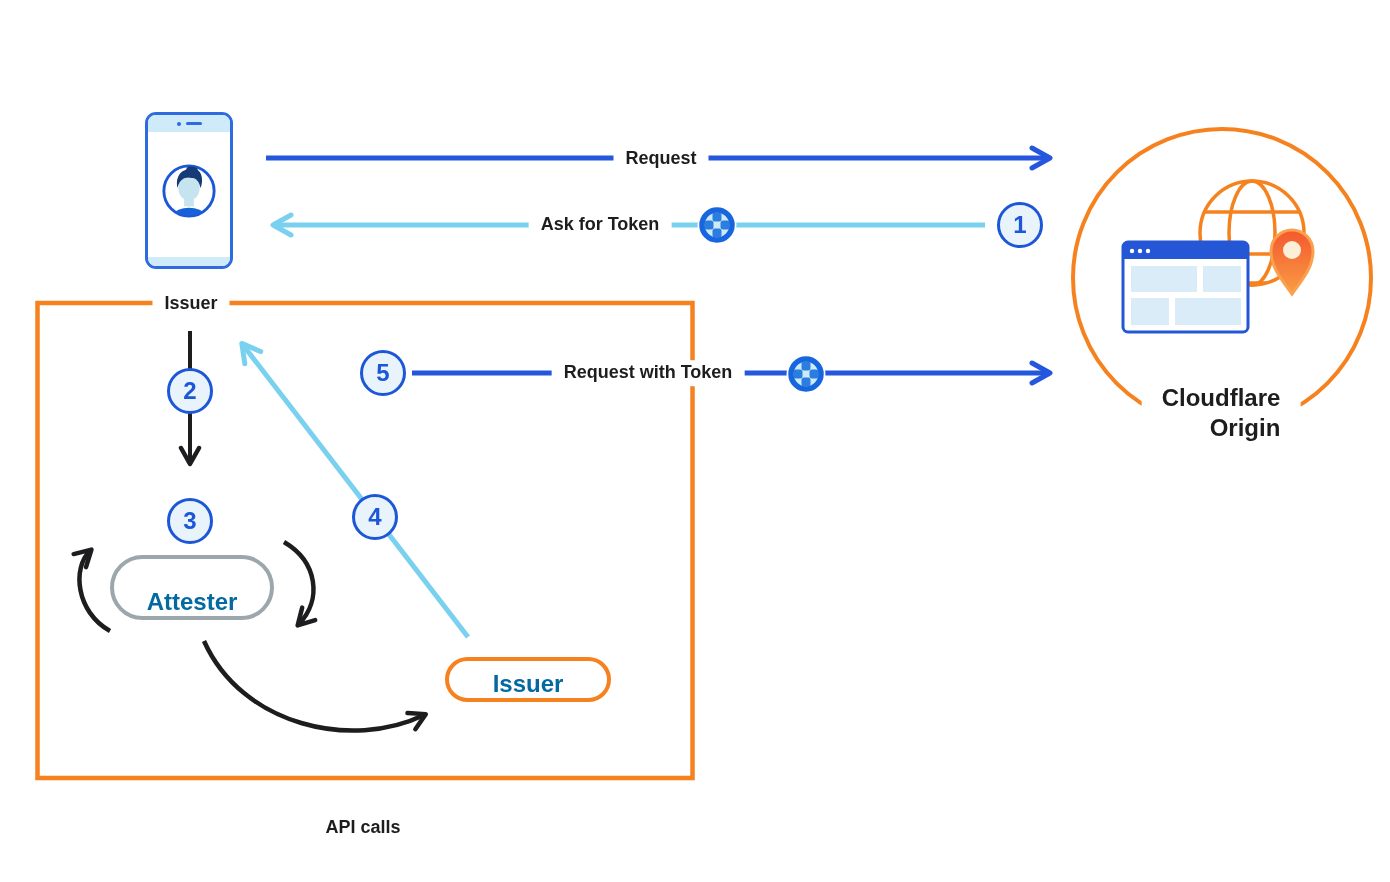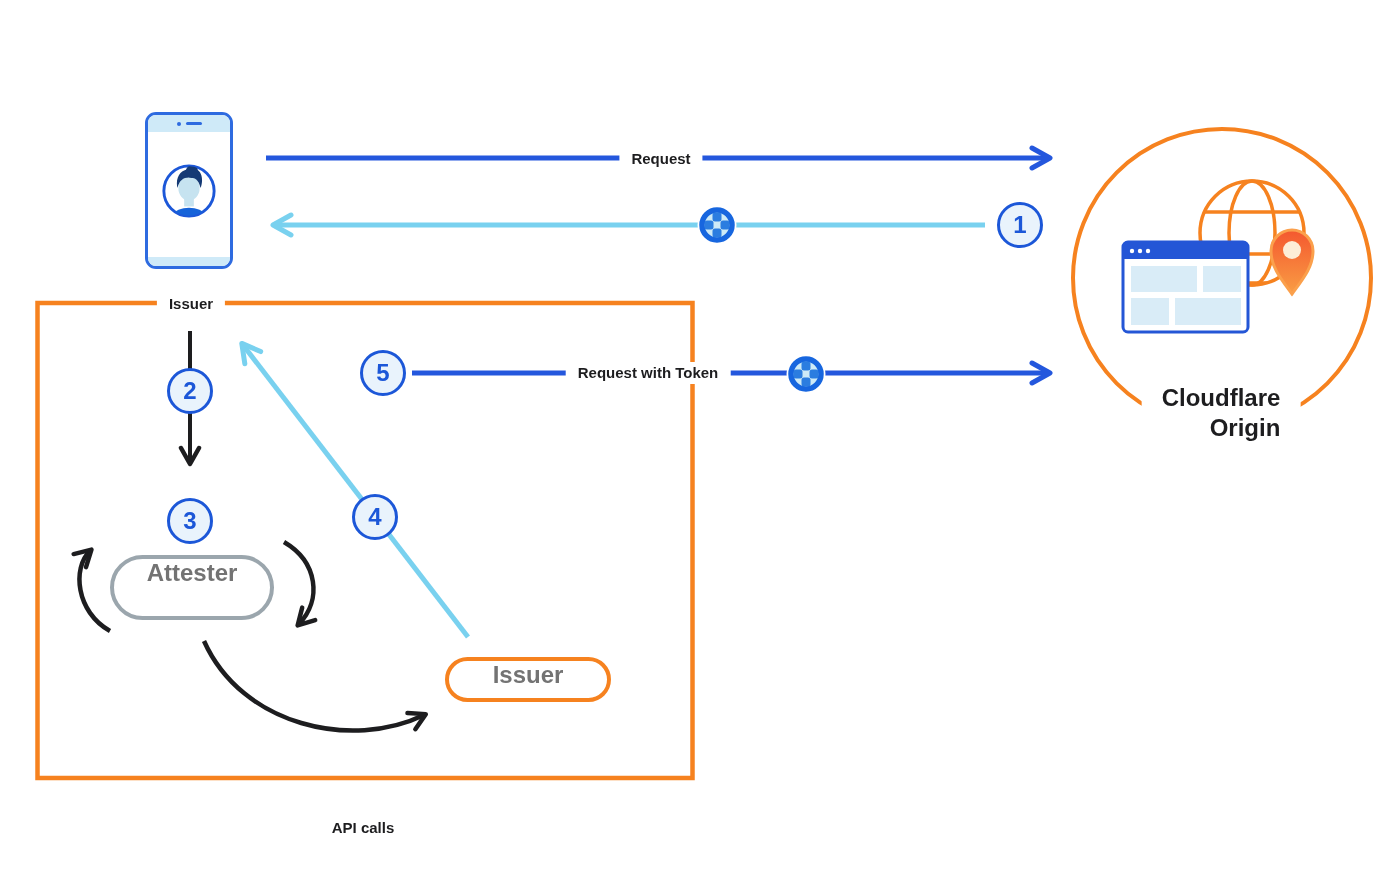--- a/index.html
+++ b/index.html
@@ -5,41 +5,41 @@
   html,body{margin:0;padding:0;background:#fff;}
   .canvas{
     position:relative;width:1390px;height:882px;background:#fff;overflow:hidden;
     font-family:"Liberation Sans",sans-serif;
   }
   .layer{position:absolute;left:0;top:0;width:1390px;height:882px;}
 
   
   .lbl{
     position:absolute;transform:translate(-50%,-50%);
-    font-weight:700;font-size:15px;color:#1d1d1f;
+    font-weight:700;font-size:18px;color:#1d1d1f;
     background:#fff;padding:2px 12px;white-space:nowrap;line-height:1.2;
   }
   .lbl-client{left:191px;top:304px;}
   .lbl-request{left:661px;top:159px;}
   .lbl-ask{left:600px;top:225px;}
   .lbl-rwt{left:648px;top:373px;text-align:right;}
   .lbl-api{left:363px;top:780px;margin-top:48px;}
   .lbl-cf{
     left:1221px;top:413px;text-align:right;font-size:24px;line-height:30px;padding:4px 20px;
   }
   .lbl-tokengen{
     position:absolute;left:408px;top:489px;font-weight:700;font-size:22px;
     color:#1d1d1f;line-height:26px;background:transparent;
   }
 
   
   .pill{
     position:absolute;border-radius:34px;background:#fff;
-    display:flex;align-items:flex-start;justify-content:center;
-    font-weight:700;font-size:24px;color:#737373;box-sizing:border-box;
+    display:flex;align-items:flex-end;justify-content:center;
+    font-weight:700;font-size:24px;color:#0369a1;box-sizing:border-box;
   }
   .pill-attester{left:110px;top:555px;width:164px;height:65px;border:4px solid #9ba6ad;}
   .pill-issuer{left:445px;top:657px;width:166px;height:45px;border:4px solid #f6821f;}
 
   
   .step{
     position:absolute;width:46px;height:46px;border-radius:50%;box-sizing:border-box;
     background:#e9f3fc;border:3.5px solid #1c57d8;color:#1c57d8;
     display:flex;align-items:center;justify-content:center;
     font-weight:700;font-size:24px;transform:translate(-50%,-50%);
@@ -158,20 +158,21 @@
         <ellipse cx="30" cy="27" rx="11" ry="13" fill="#c6e3f0"></ellipse>
         <path d="M18,27 C15,13 25,6 31,8 C42,4 46,16 42,27 C40,18 36,16 30,16 C24,16 20,19 18,27 Z" fill="#153a75"></path>
         <circle cx="33" cy="10" r="6.5" fill="#153a75"></circle>
       </g>
     </svg>
     <div class="phone-bottom"></div>
   </div>
 
   <div class="lbl lbl-client">Issuer</div>
   <div class="lbl lbl-request">Request</div>
+  <div class="lbl lbl-ask">Ask for Token</div>
   <div class="lbl lbl-rwt">Request with Token</div>
   <div class="lbl lbl-api">API calls</div>
 
   <div class="lbl lbl-cf">
     <div>Cloudflare</div>
     <div>Origin</div>
   </div>
 
 
   <div class="pill pill-attester">

